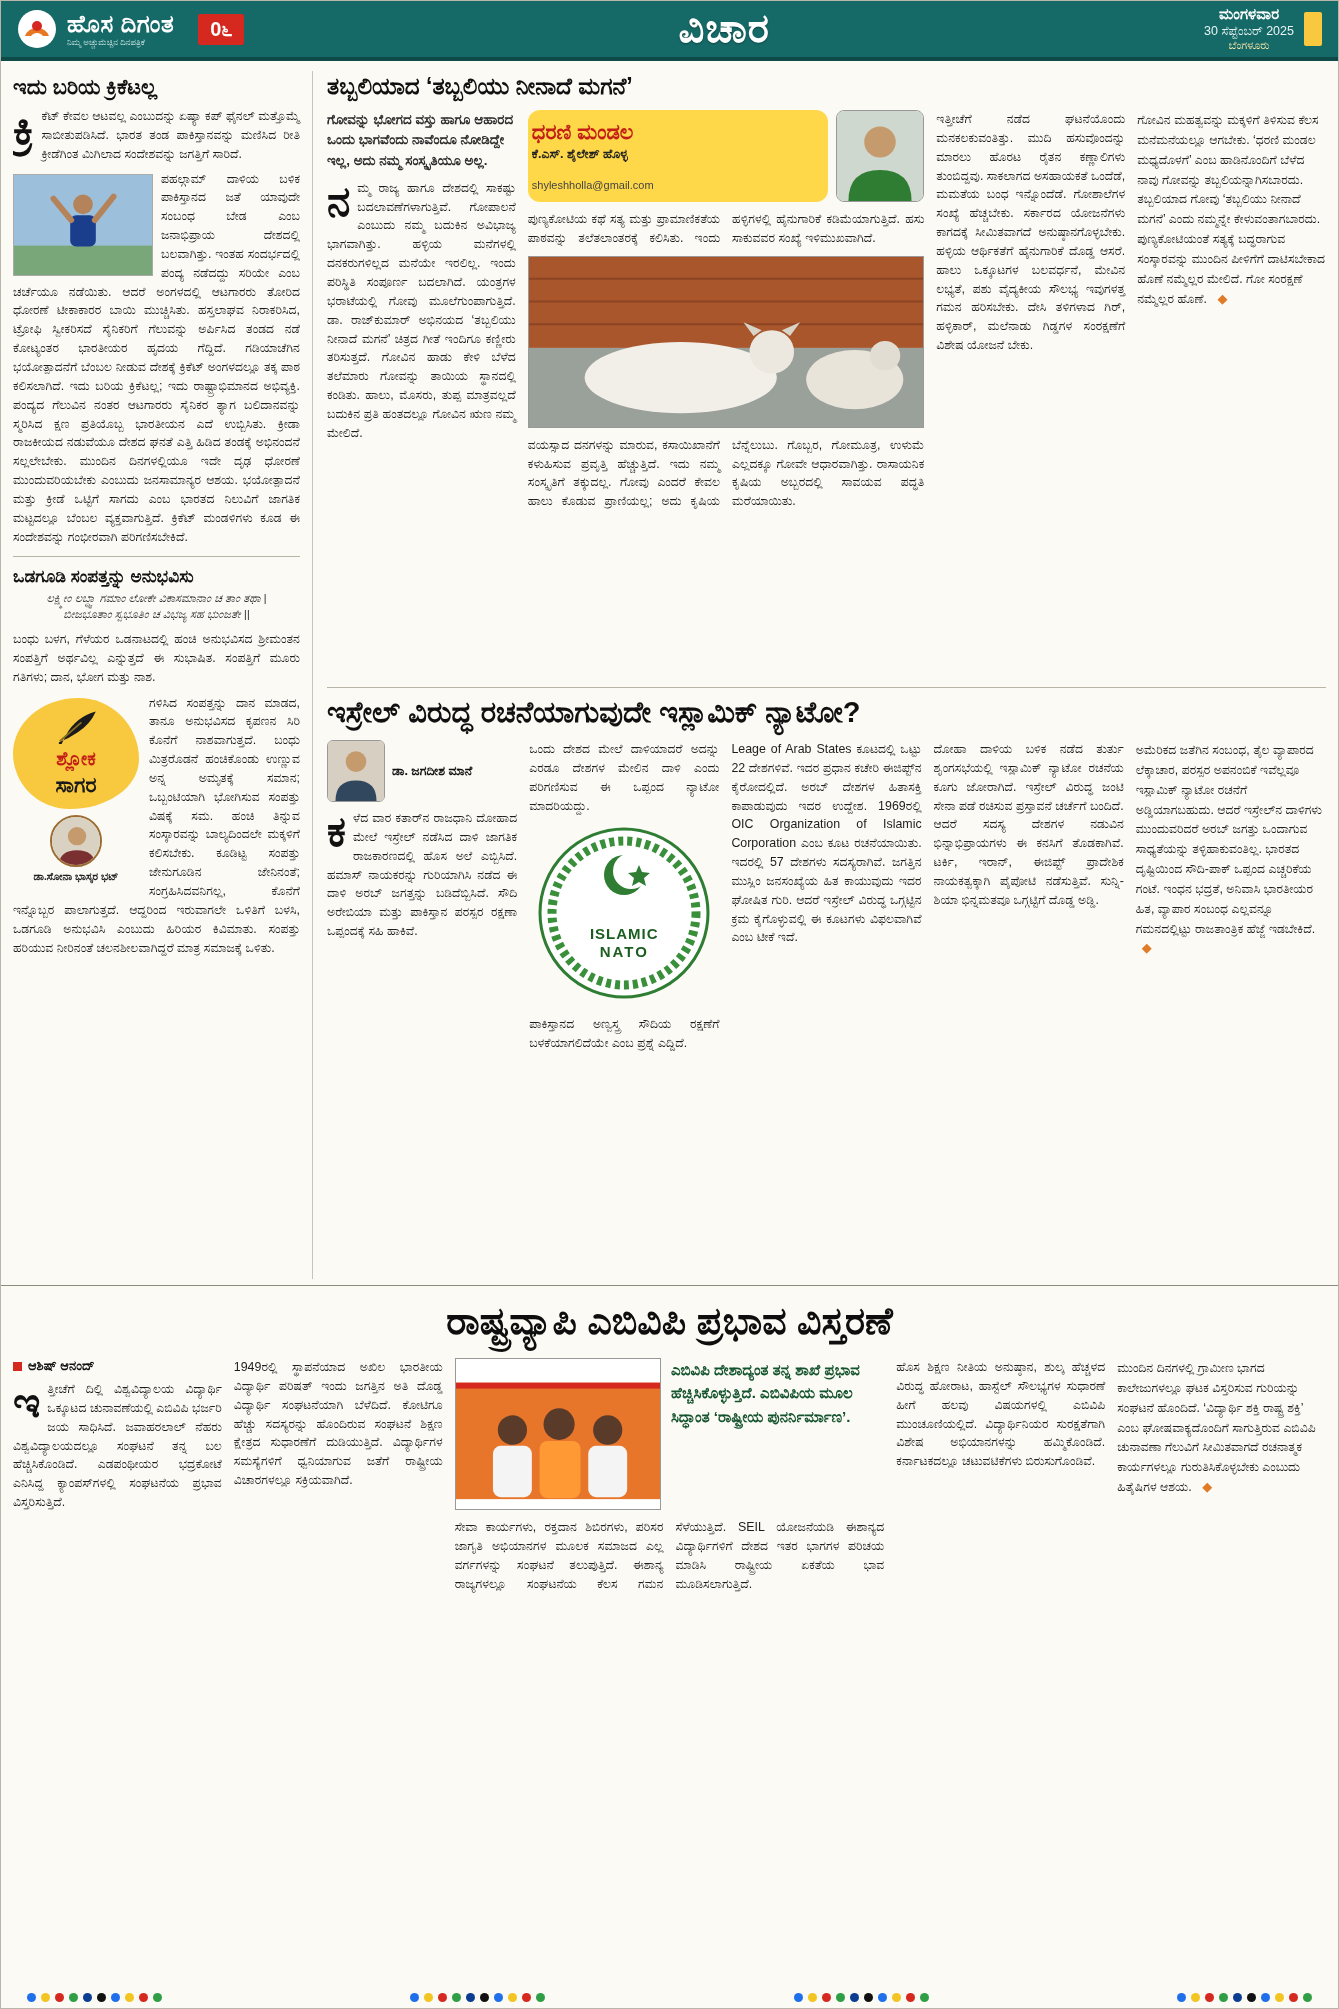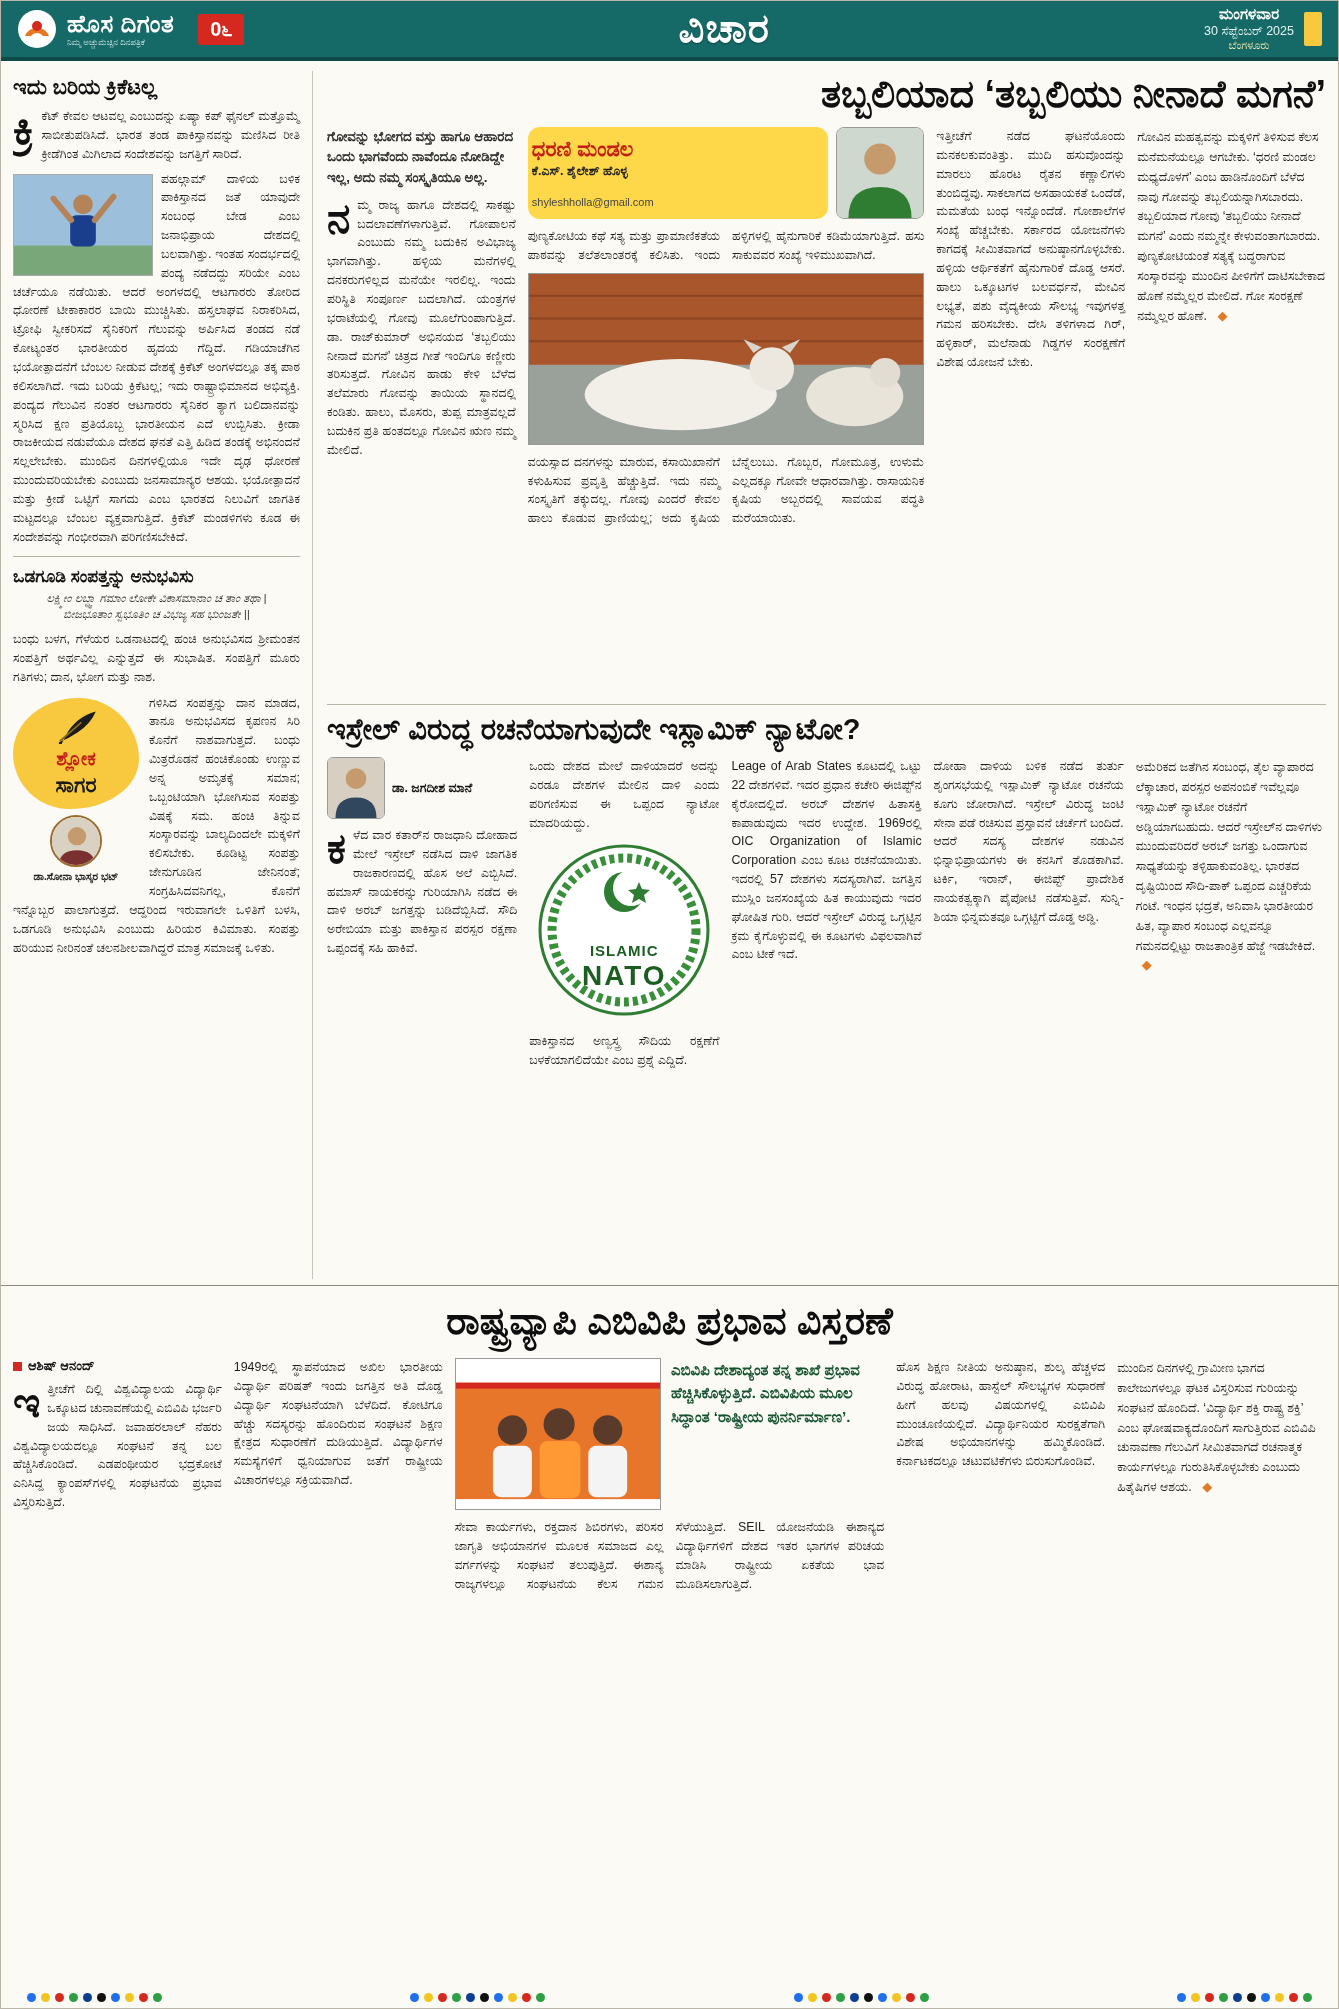--- a/index.html
+++ b/index.html
@@ -42,21 +42,21 @@
   .verse-line{font-size:11.3px;font-style:italic;color:#333;text-align:center;line-height:1.4}
   .verse-body{margin-top:7px}
   .shloka-wrap{float:left;width:126px;margin:4px 10px 2px 0;text-align:center}
   .shloka-blob{background:#f8c93e;border-radius:52% 48% 55% 45%/50% 55% 45% 50%;padding:10px 6px 8px;position:relative}
   .shloka-line1{color:#c22016;font-weight:700;font-size:19px;line-height:1.05}
   .shloka-line2{color:#1a1a1a;font-weight:700;font-size:21px}
   .shloka-author-photo{width:52px;height:52px;border-radius:50%;overflow:hidden;margin:6px auto 2px;border:2px solid #9c6b2f}
   .shloka-author-name{font-size:10.5px;font-weight:700;color:#222}
 
   
-  .main-headline{font-weight:700;font-size:38px;color:#101010;text-align:right;margin:2px 0 10px}
+  .main-headline{font-weight:700;font-size:23px;color:#101010;text-align:left;margin:2px 0 10px}
   .main-grid{display:grid;grid-template-columns:1fr 2.1fr 1fr 1fr;gap:12px;height:565px;overflow:hidden}
   .standfirst{font-weight:700;font-size:13.5px;line-height:1.5;color:#2b2b2b;margin-bottom:8px}
   .author-row{display:flex;gap:8px;margin-bottom:8px}
   .author-card{background:#ffd84a;border-radius:12px;padding:10px 4px;position:relative;flex:1}
   .author-card:after{content:"";position:absolute;right:-10px;top:34px;border:10px solid transparent;border-left-color:#ffd84a}
   .col-title{color:#c22016;font-weight:700;font-size:21px;line-height:1.1}
   .col-author{font-weight:700;font-size:12.5px;color:#222;margin-top:4px}
   .col-email{font-size:11px;color:#444;margin-top:17px}
   .author-photo{width:88px;height:92px;border-radius:8px;overflow:hidden;border:1px solid #999;flex:0 0 auto}
   .two-col{columns:2;column-gap:12px}
@@ -65,21 +65,21 @@
 
   
   .islamic{border-top:1px solid #b9b4a6;margin-top:12px;padding-top:8px}
   .islamic-headline{font-weight:700;font-size:29px;color:#101010;margin:0 0 10px}
   .islamic-grid{display:grid;grid-template-columns:repeat(5,1fr);gap:12px;height:470px;overflow:hidden}
   .author-chip{display:flex;gap:7px;align-items:center;margin-bottom:7px}
   .chip-photo{width:58px;height:62px;border-radius:6px;overflow:hidden;border:1px solid #999;flex:0 0 auto}
   .chip-name{font-weight:700;font-size:12.5px;color:#111}
   .nato-logo{position:relative;width:178px;height:188px;margin:6px auto}
   .nato-line1{position:absolute;top:104px;left:0;width:100%;text-align:center;font-weight:700;font-size:15px;letter-spacing:1px;color:#1b5e20}
-  .nato-line2{position:absolute;top:122px;left:0;width:100%;text-align:center;font-weight:700;font-size:28px;letter-spacing:2px;color:#1b5e20}
+  .nato-line2{position:absolute;top:122px;left:0;width:100%;text-align:center;font-weight:700;font-size:15px;letter-spacing:2px;color:#1b5e20}
 
   
   .abvp{border-top:1px solid #8f8a7c;margin-top:6px;padding:6px 12px 0}
   .abvp-headline{font-weight:700;font-size:38px;color:#0e0e0e;text-align:center;margin:8px 0 14px}
   .abvp-grid{display:grid;grid-template-columns:repeat(6,1fr);gap:12px;height:560px;overflow:hidden}
   .abvp-mid{grid-column:span 2}
   .abvp-photo-row{display:flex;gap:10px;margin-bottom:8px}
   .abvp-photo{width:48%;height:152px;border:1px solid #999;flex:0 0 auto}
   .pull-quote{font-weight:700;font-size:15px;line-height:1.55;color:#14532d;flex:1}
   .byline{display:flex;align-items:center;gap:6px;margin-bottom:6px}

